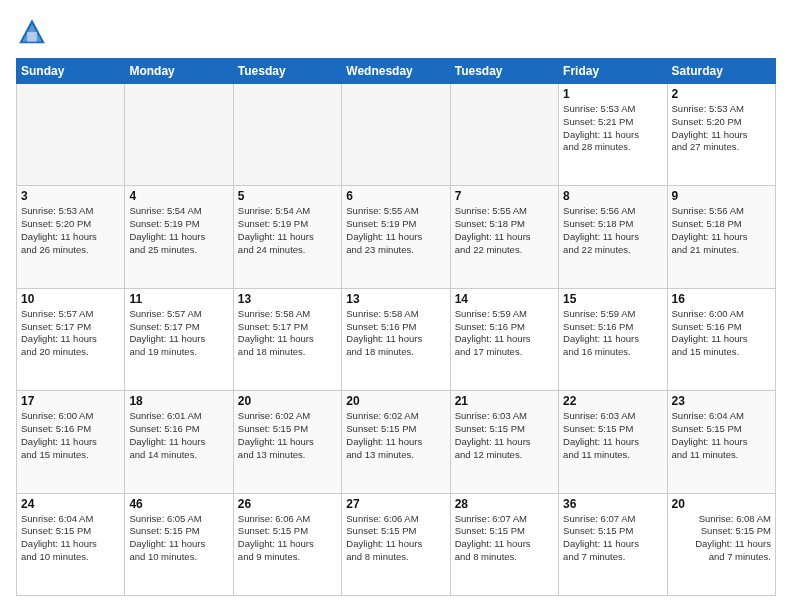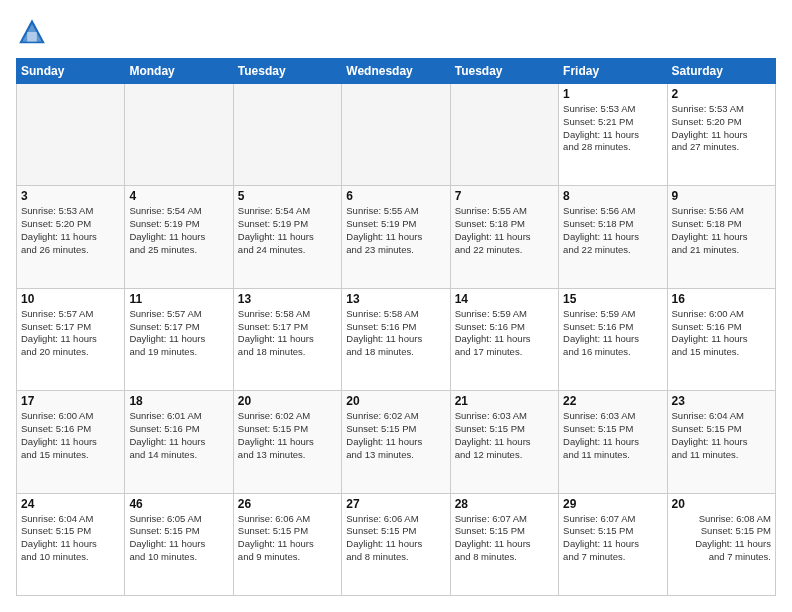--- a/index.html
+++ b/index.html
@@ -333,21 +333,21 @@
 and 8 minutes.</div>
           </td>
           <td>
             <span class="day-num">28</span>
             <div class="day-info" style="white-space: pre-line;">Sunrise: 6:07 AM
 Sunset: 5:15 PM
 Daylight: 11 hours
 and 8 minutes.</div>
           </td>
           <td>
-            <span class="day-num">29</span>
+            <span class="day-num">36</span>
             <div class="day-info" style="white-space: pre-line;">Sunrise: 6:07 AM
 Sunset: 5:15 PM
 Daylight: 11 hours
 and 7 minutes.</div>
           </td>
           <td>
             <span class="day-num">20</span>
             <div class="day-info" style="white-space: pre-line; text-align: right;">Sunrise: 6:08 AM
 Sunset: 5:15 PM
 Daylight: 11 hours

